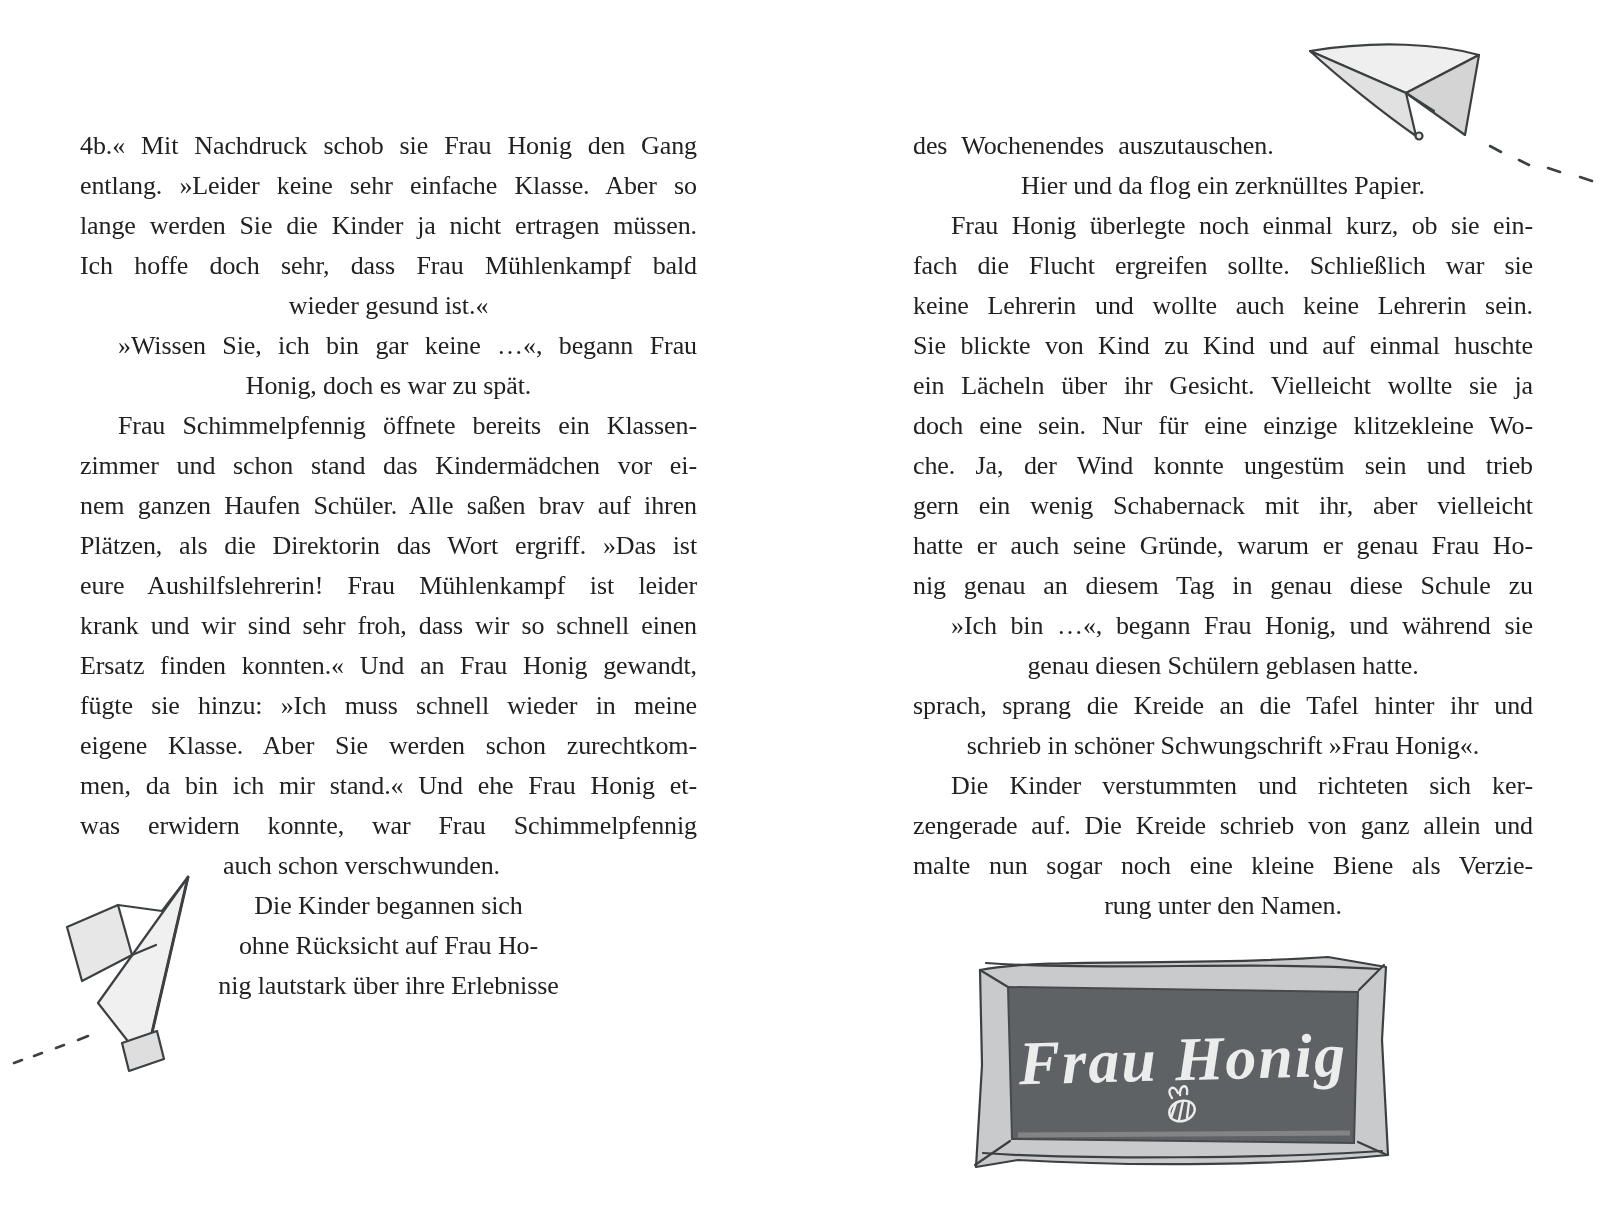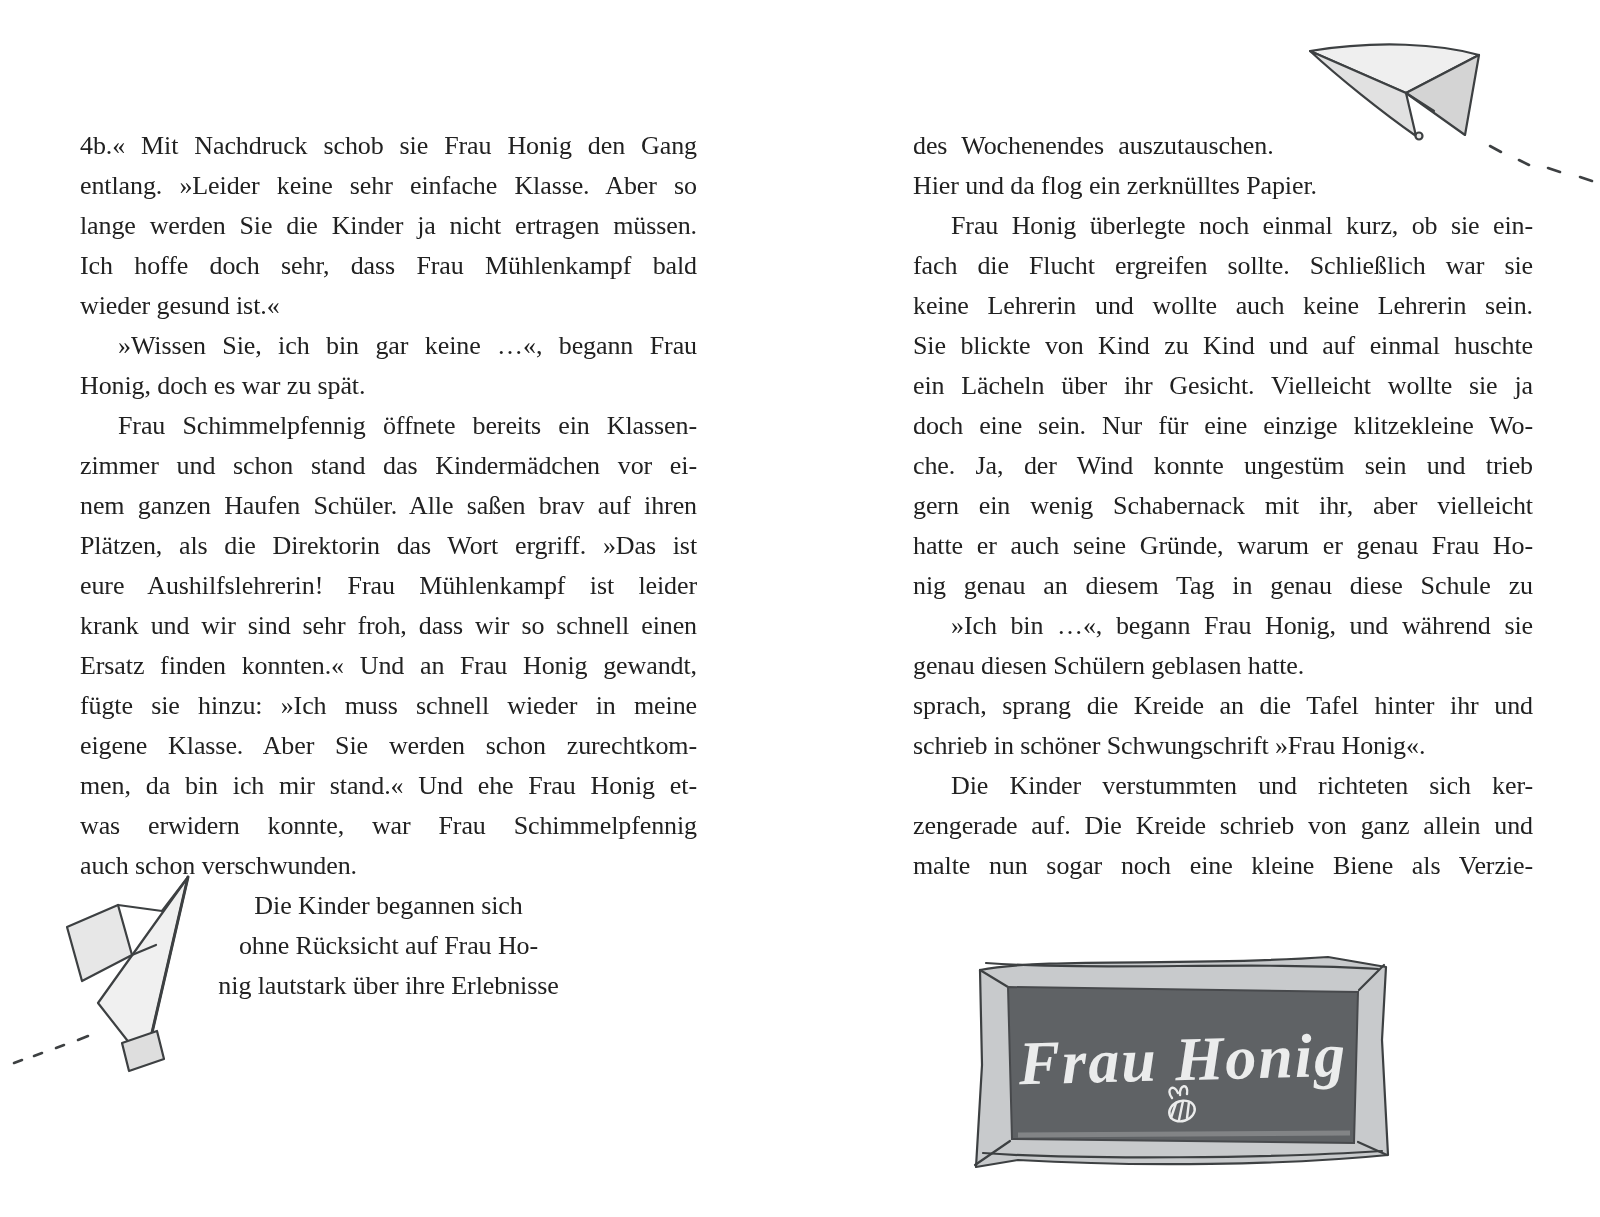--- a/index.html
+++ b/index.html
@@ -20,24 +20,24 @@
     letter-spacing: -0.1px;
   }
   .left-col  { left: 80px;  width: 617px; }
   .right-col { left: 913px; width: 620px; }
   .line { height: 40px; white-space: normal; }
   .line.justify, .line.justify-indent {
     text-align: justify;
     text-align-last: justify;
   }
   .line.justify-indent, .line.left-indent { text-indent: 38px; }
-  .line.left { text-align: left; }
+  .line.left { text-align: center; }
   .line.left-spread { text-align: left; word-spacing: 8px; }
   .line.right { text-align: center; }
-  .line.right-inset { text-align: left; padding-right: 54px; box-sizing: border-box; }
+  .line.right-inset { text-align: center; padding-right: 54px; box-sizing: border-box; }
 
   .plane-tr   { position: absolute; left: 1258px; top: 15px;  width: 345px; height: 185px; }
   .plane-bl   { position: absolute; left: 10px;   top: 855px; width: 230px; height: 225px; }
   .chalkboard { position: absolute; left: 958px;  top: 945px; width: 450px; height: 235px; }
 
   .sketch { stroke: #3d4042; stroke-width: 2.2; stroke-linejoin: round; stroke-linecap: round; }
   .chalk-name {
     font-family: "Liberation Serif", "DejaVu Serif", serif;
     font-style: italic;
     font-weight: 700;
@@ -88,20 +88,21 @@
       <div class="line justify">gern ein wenig Schabernack mit ihr, aber vielleicht</div>
       <div class="line justify">hatte er auch seine Gründe, warum er genau Frau Ho-</div>
       <div class="line justify">nig genau an diesem Tag in genau diese Schule zu</div>
       <div class="line justify-indent">»Ich bin …«, begann Frau Honig, und während sie</div>
       <div class="line left">genau diesen Schülern geblasen hatte.</div>
       <div class="line justify">sprach, sprang die Kreide an die Tafel hinter ihr und</div>
       <div class="line left">schrieb in schöner Schwungschrift »Frau Honig«.</div>
       <div class="line justify-indent">Die Kinder verstummten und richteten sich ker-</div>
       <div class="line justify">zengerade auf. Die Kreide schrieb von ganz allein und</div>
       <div class="line justify">malte nun sogar noch eine kleine Biene als Verzie-</div>
+      <div class="line left">rung unter den Namen.</div>
     </div>
 
   <svg class="plane-tr" viewBox="0 0 345 185" aria-hidden="true">
     <g class="sketch" fill="none">
       <path d="M52,36 C120,25 182,29 221,40 L148,78 Z" fill="#efefef"></path>
       <path d="M52,36 L148,78 L158,121 C125,98 80,62 52,36 Z" fill="#e1e1e1"></path>
       <path d="M148,78 L221,40 L207,120 Z" fill="#d4d4d4"></path>
       <path d="M148,78 L176,96"></path>
       <circle cx="161" cy="121" r="3.5" fill="#e9e9e9"></circle>
     </g>

